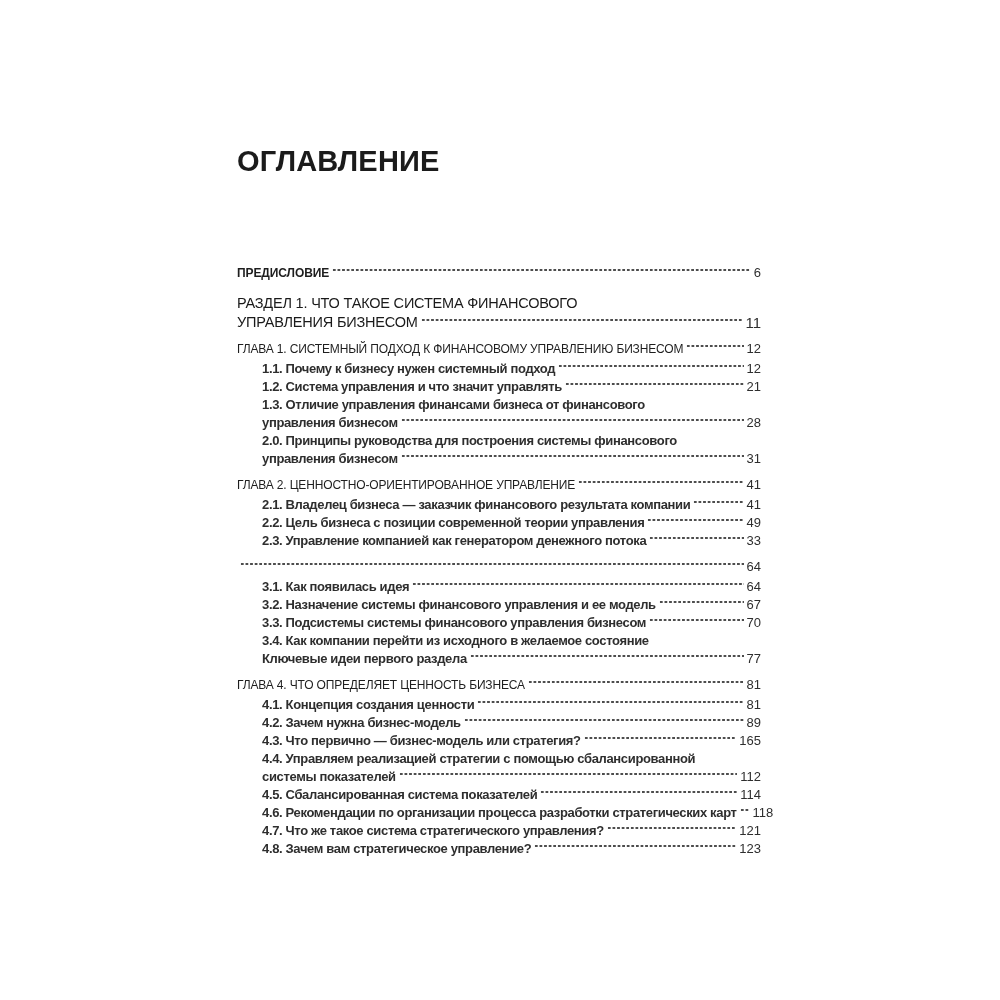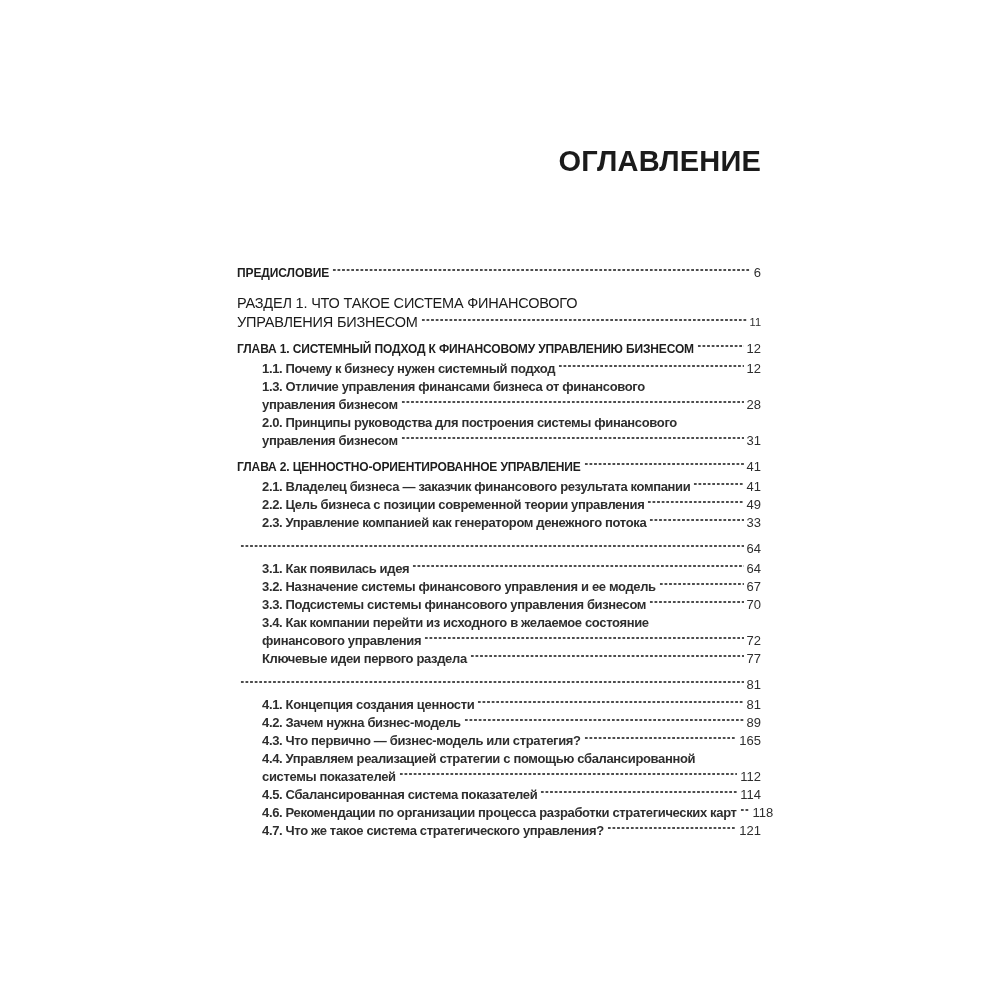--- a/index.html
+++ b/index.html
@@ -24,21 +24,20 @@
     top: 147px;
     width: 524px;
   }
   h1.title {
     margin: 0;
     font-size: 29px;
     line-height: 29px;
     font-weight: 800;
     color: #1b1b1b;
     letter-spacing: 0.2px;
-    text-align: right;
   }
   .toc {
     margin-top: 88px;
     color: #2e2e2e;
   }
   .entry { }
   .entry .line {
     display: flex;
     align-items: center;
     line-height: 18px;
@@ -61,24 +60,24 @@
     font-weight: 400;
     letter-spacing: 0;
     text-align: right;
   }
   
   .entry.preface .txt { font-weight: 700; font-size: 12px; color: #1e1e1e; letter-spacing: -0.1px; }
   
   .entry.section { margin-top: 12px; }
   .entry.section .line { line-height: 19px; font-size: 14.5px; }
   .entry.section .txt { font-weight: 400; color: #1a1a1a; letter-spacing: -0.2px; }
-  .entry.section .pnum { font-size: 11px; }
+  .entry.section .pnum { font-size: 15px; }
   
   .entry.chapter { margin-top: 8px; margin-bottom: 2px; }
-  .entry.chapter .txt { font-weight: 700; font-size: 12px; color: #1e1e1e; letter-spacing: -0.15px; }
+  .entry.chapter .txt { font-weight: 400; font-size: 12px; color: #1e1e1e; letter-spacing: -0.15px; }
   .entry.chapter .pnum { font-size: 13px; }
   
   .entry.item { padding-left: 25px; }
 </style>
 </head>
 <body>
 
 <div class="sheet">
   <div class="content">
     <h1 class="title">ОГЛАВЛЕНИЕ</h1>
@@ -109,20 +108,27 @@
         </div>
         <div class="entry item">
           <div class="line">
             <span class="txt">1.1. Почему к бизнесу нужен системный подход</span>
             <span class="leader"></span>
             <span class="pnum">12</span>
           </div>
         </div>
         <div class="entry item">
           <div class="line">
+            <span class="txt">1.2. Система управления и что значит управлять</span>
+            <span class="leader"></span>
+            <span class="pnum">21</span>
+          </div>
+        </div>
+        <div class="entry item">
+          <div class="line">
             <span class="txt">1.3. Отличие управления финансами бизнеса от финансового</span>
           </div>
           <div class="line">
             <span class="txt">управления бизнесом</span>
             <span class="leader"></span>
             <span class="pnum">28</span>
           </div>
         </div>
         <div class="entry item">
           <div class="line">
@@ -186,35 +192,31 @@
           <div class="line">
             <span class="txt">3.3. Подсистемы системы финансового управления бизнесом</span>
             <span class="leader"></span>
             <span class="pnum">70</span>
           </div>
         </div>
         <div class="entry item">
           <div class="line">
             <span class="txt">3.4. Как компании перейти из исходного в желаемое состояние</span>
           </div>
-          <div class="line">
-            <span class="txt">финансового управления</span>
-            <span class="leader"></span>
-            <span class="pnum">72</span>
-          </div>
         </div>
         <div class="entry item">
           <div class="line">
             <span class="txt">Ключевые идеи первого раздела</span>
             <span class="leader"></span>
             <span class="pnum">77</span>
           </div>
         </div>
         <div class="entry chapter">
           <div class="line">
+            <span class="txt">ГЛАВА 4. ЧТО ОПРЕДЕЛЯЕТ ЦЕННОСТЬ БИЗНЕСА</span>
             <span class="leader"></span>
             <span class="pnum">81</span>
           </div>
         </div>
         <div class="entry item">
           <div class="line">
             <span class="txt">4.1. Концепция создания ценности</span>
             <span class="leader"></span>
             <span class="pnum">81</span>
           </div>
@@ -255,17 +257,24 @@
             <span class="txt">4.6. Рекомендации по организации процесса разработки стратегических карт</span>
             <span class="leader"></span>
             <span class="pnum">118</span>
           </div>
         </div>
         <div class="entry item">
           <div class="line">
             <span class="txt">4.7. Что же такое система стратегического управления?</span>
             <span class="leader"></span>
             <span class="pnum">121</span>
+          </div>
+        </div>
+        <div class="entry item">
+          <div class="line">
+            <span class="txt">4.8. Зачем вам стратегическое управление?</span>
+            <span class="leader"></span>
+            <span class="pnum">123</span>
           </div>
         </div>
       </div>
   </div>
 </div>
 
 </body></html>

